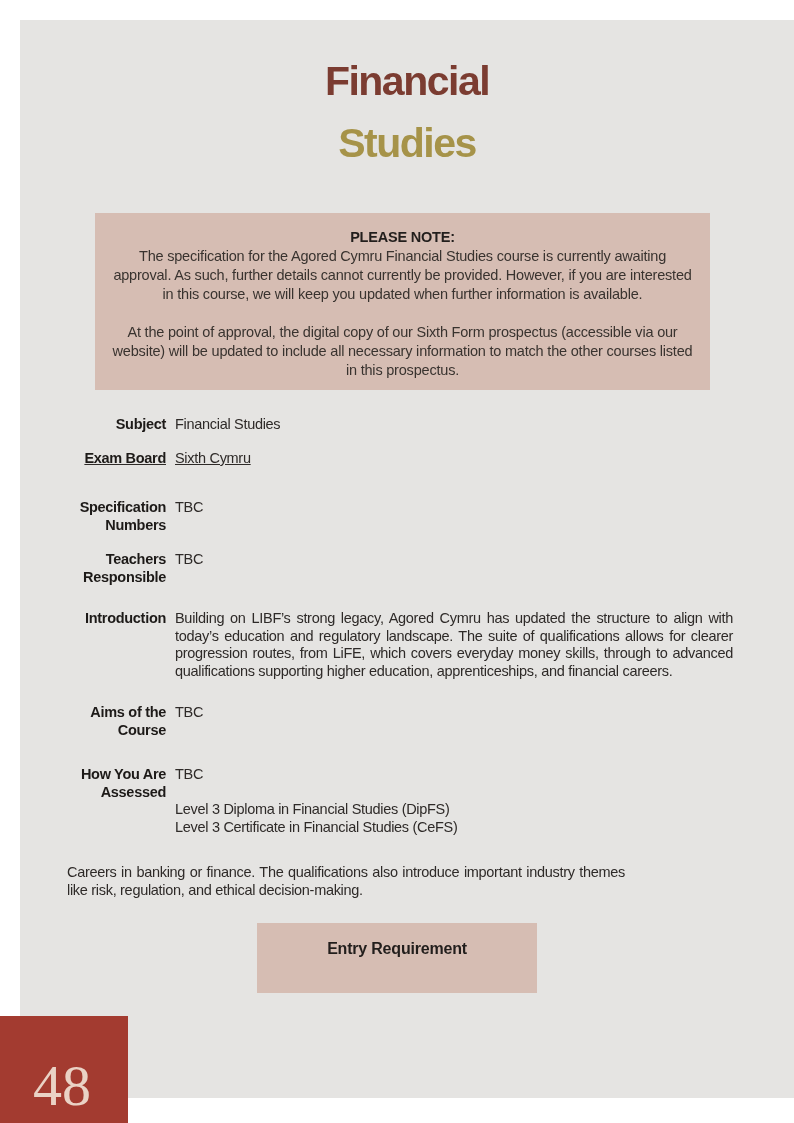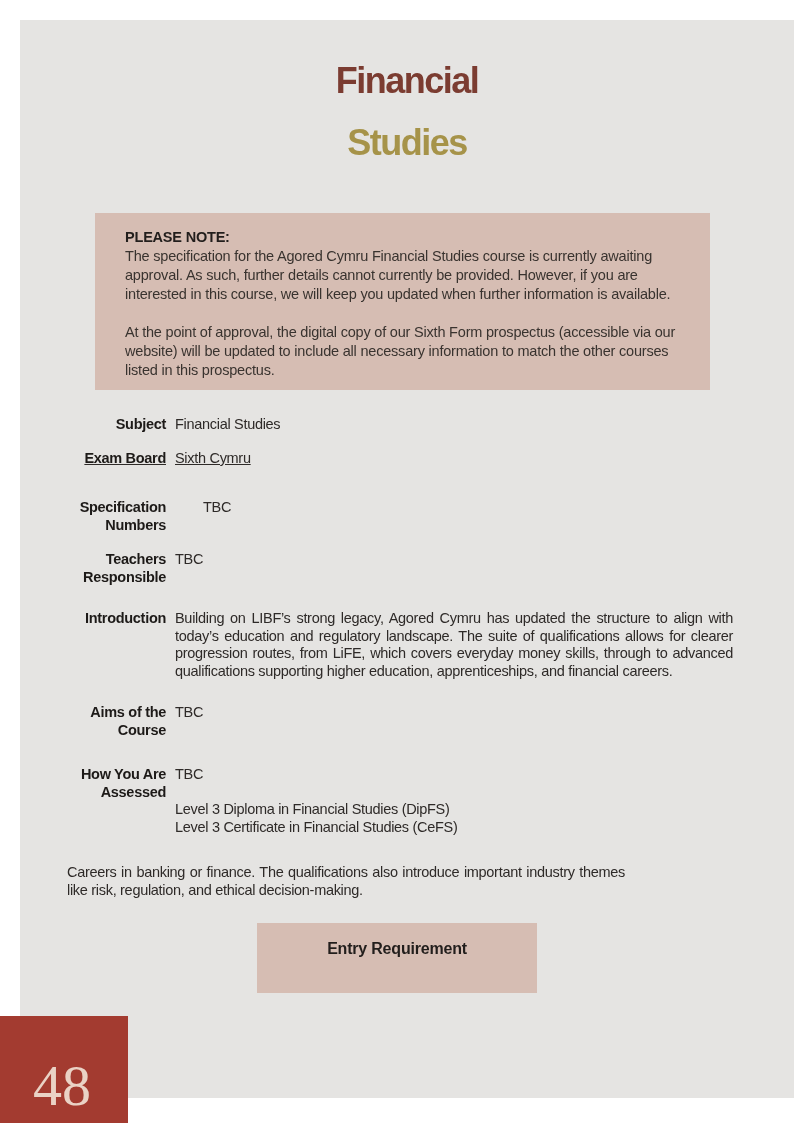--- a/index.html
+++ b/index.html
@@ -22,34 +22,35 @@
     background: #e5e4e2;
   }
 
   
   .title-block {
     position: absolute;
     left: 20px; top: 50px;
     width: 774px;
     text-align: center;
     font-weight: bold;
-    font-size: 36px;
+    font-size: 41px;
     line-height: 62px;
     letter-spacing: -1.5px;
   }
   .title-line1 { display: block; color: #7b3c31; }
   .title-line2 { display: block; color: #a69349; }
 
   
   .notice-box {
     position: absolute;
     left: 95px; top: 213px;
     width: 615px; height: 177px;
     background: #d6bdb3;
-    padding: 15px 30px;
+    padding: 15px 16px;
+    text-align: center;
     font-size: 14.5px;
     line-height: 19px;
     letter-spacing: -0.2px;
     color: #39332f;
   }
   .notice-heading { font-weight: bold; color: #221e1c; }
   .notice-box p { margin: 0; }
   .notice-box p + p { margin-top: 19px; }
 
   
@@ -66,21 +67,21 @@
     width: 108px;
     flex: 0 0 108px;
     text-align: right;
     font-weight: bold;
     color: #1d1a18;
   }
   .dvalue { margin-left: 9px; width: 558px; color: #2e2a28; }
   .dvalue.justify { text-align: justify; }
   .row-0 { margin-bottom: 16px; }
   .row-1 { margin-bottom: 32px; text-decoration: underline; }
-  .row-2 { margin-bottom: 17px; gap: 28px; }
+  .row-2 { margin-bottom: 17px; }
   .row-3 { margin-bottom: 24px; }
   .row-4 { margin-bottom: 24px; }
   .row-5 { margin-bottom: 27px; }
   .row-6 { margin-bottom: 28px; }
   .qualifications { margin-top: 17.5px; }
 
   
   .entry-box {
     position: absolute;
     left: 257px; top: 923px;

